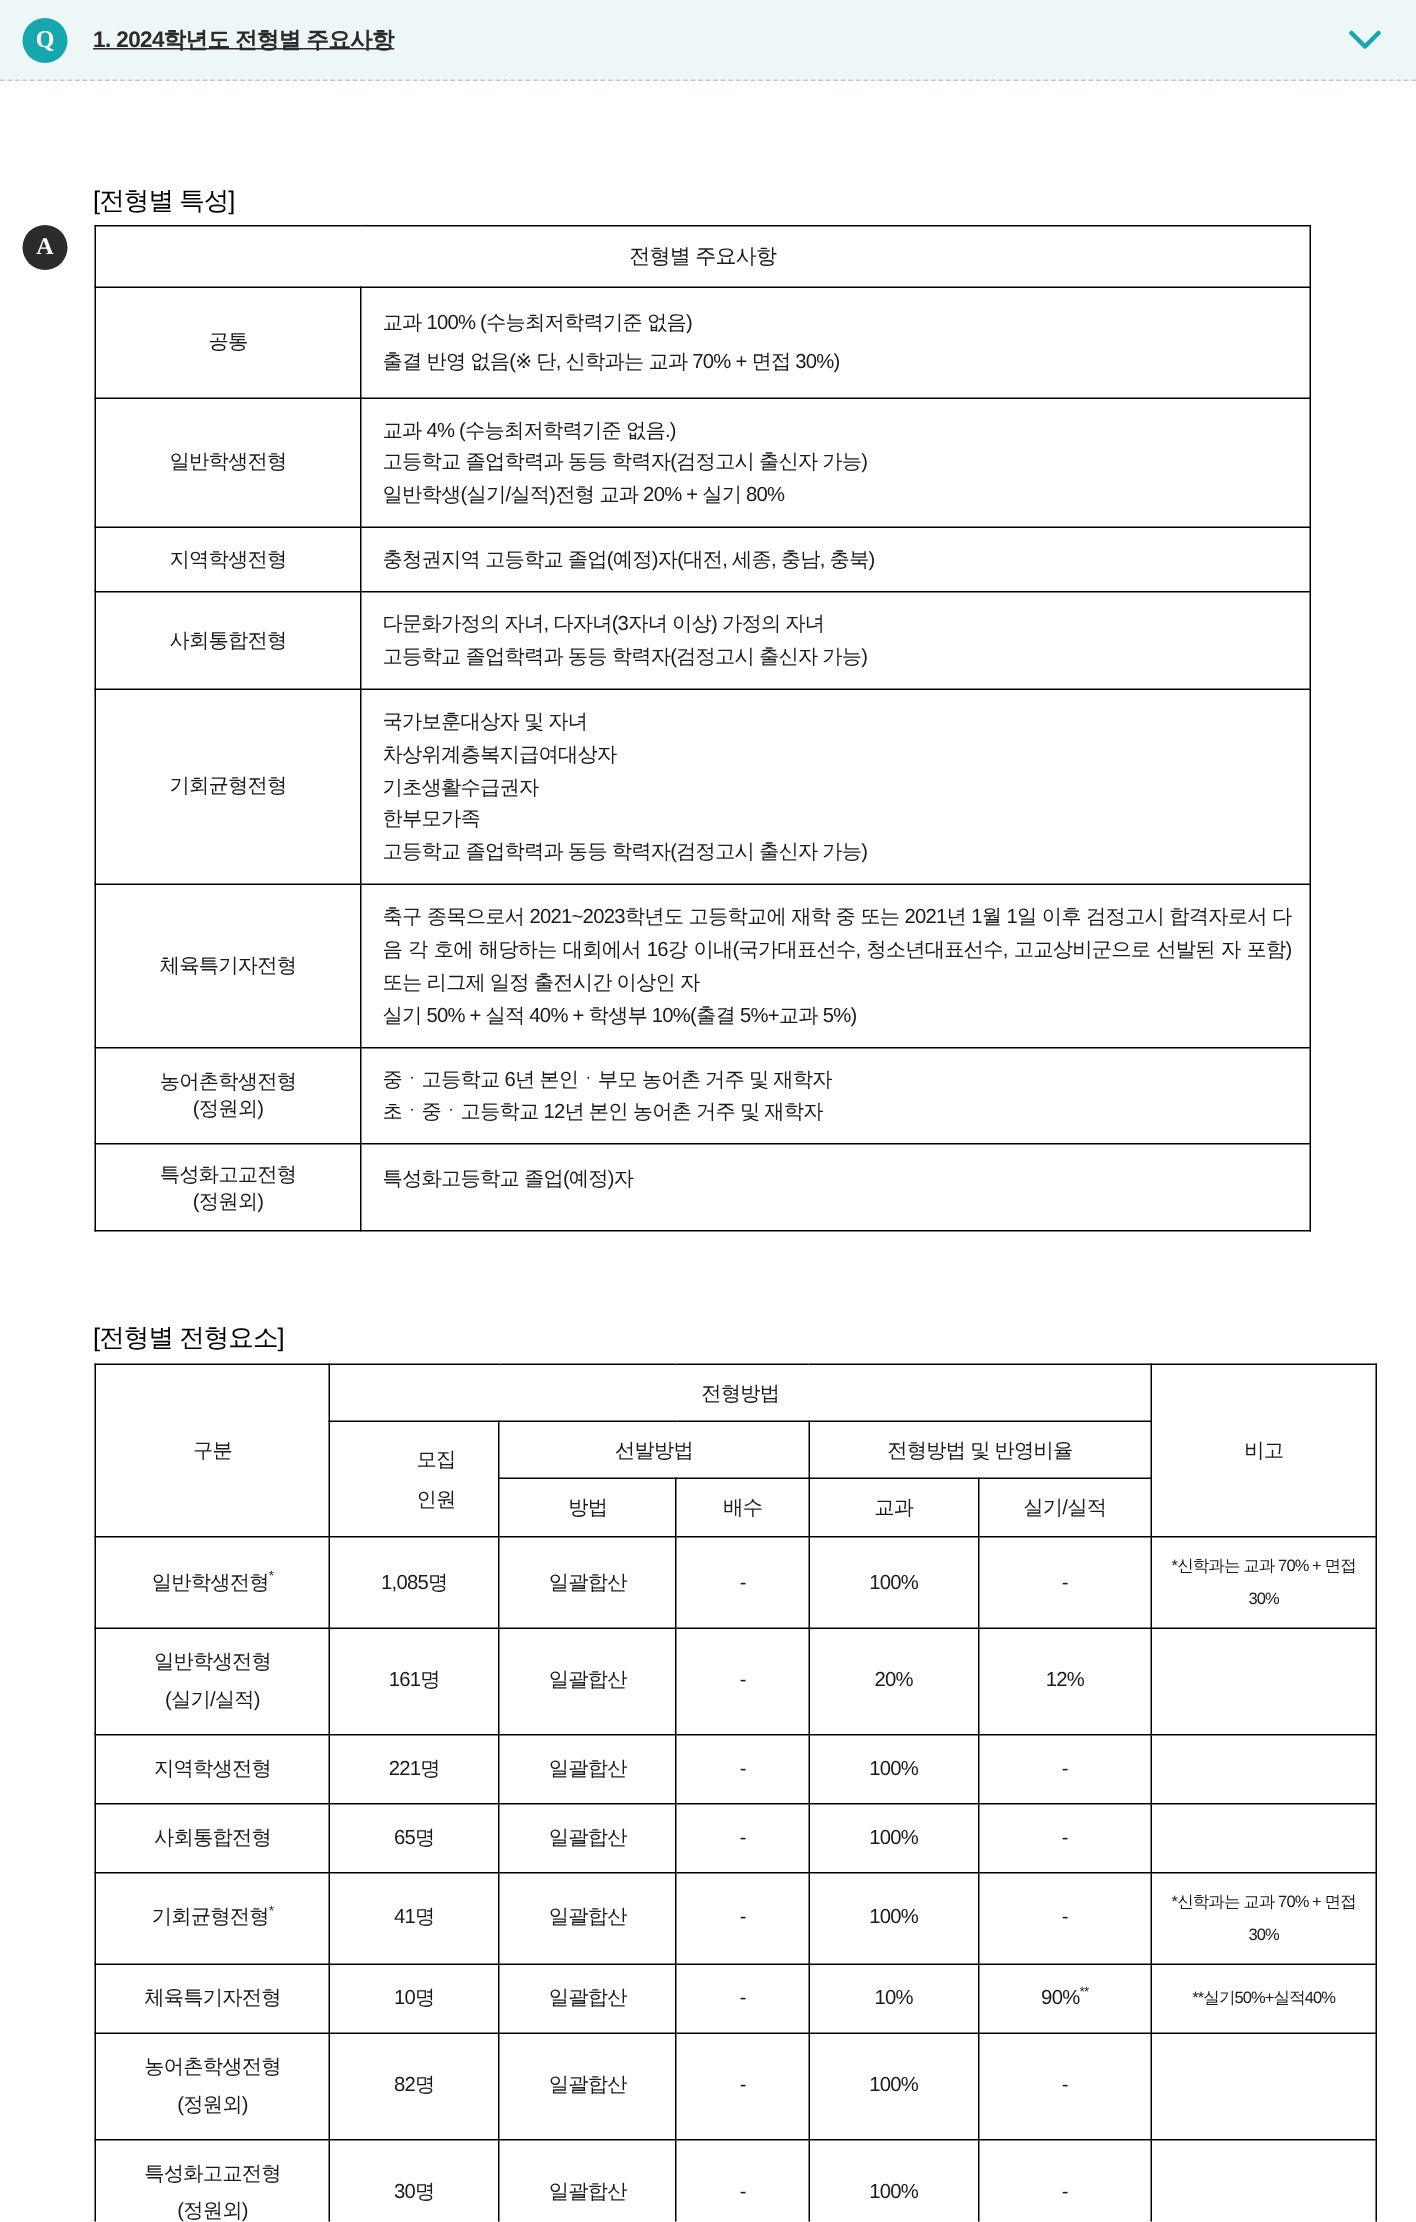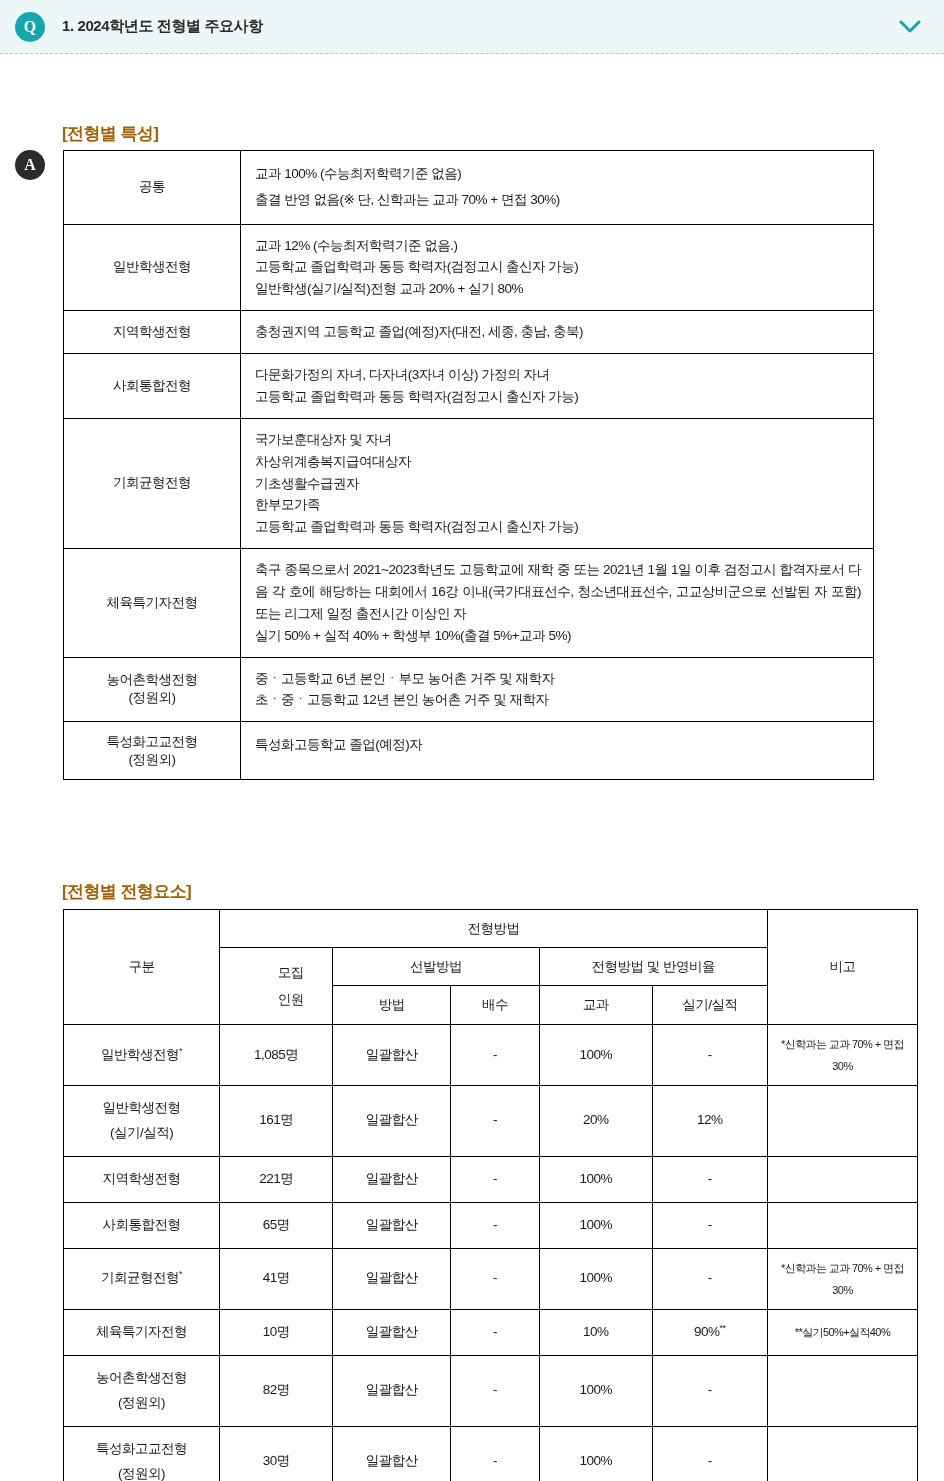--- a/index.html
+++ b/index.html
@@ -46,42 +46,43 @@
     background: #2b2b2b;
     position: absolute;
     left: 15px;
     top: 96px;
   }
   .faq-title {
     margin-left: 17px;
     font-size: 15px;
     font-weight: bold;
     color: #2b2b2b;
+    text-decoration: underline;
     letter-spacing: -0.4px;
     cursor: pointer;
   }
   .chevron {
     position: absolute;
     right: 22px;
     top: 50%;
     transform: translateY(-50%);
     width: 24px;
     height: 24px;
     display: flex;
     align-items: center;
     justify-content: center;
   }
 
   
   .content { position: relative; }
 
   .section-title {
     font-size: 17px;
-    font-weight: bold;
-    color: #a16207;
+    font-weight: normal;
+    color: #000000;
     letter-spacing: -0.6px;
   }
   #sec1-title { position: absolute; left: 62px; top: 68px; }
   #sec2-title { position: absolute; left: 62px; top: 826px; }
 
   table {
     border-collapse: collapse;
     position: absolute;
     background: #fff;
   }
@@ -171,33 +172,36 @@
 </div>
 
 <div class="content">
 
   <div class="badge badge-a">A</div>
 
   <div class="section-title" id="sec1-title">[전형별 특성]</div>
 
   <table id="table-features">
     <tbody>
+      <tr>
+        <td class="t1-head" colspan="2">전형별 주요사항</td>
+      </tr>
 
       <tr>
         <td class="t1-cat">공통</td>
         <td class="t1-desc">
           <div>교과 100% (수능최저학력기준 없음)</div>
           <div>출결 반영 없음(※ 단, 신학과는 교과 70% + 면접 30%)</div>
         </td>
       </tr>
 
       <tr>
         <td class="t1-cat">일반학생전형</td>
         <td class="t1-desc tight">
-          <div>교과 12% (수능최저학력기준 없음.)</div>
+          <div>교과 4% (수능최저학력기준 없음.)</div>
           <div>고등학교 졸업학력과 동등 학력자(검정고시 출신자 가능)</div>
           <div>일반학생(실기/실적)전형 교과 20% + 실기 80%</div>
         </td>
       </tr>
 
       <tr>
         <td class="t1-cat">지역학생전형</td>
         <td class="t1-desc tight">
           <div>충청권지역 고등학교 졸업(예정)자(대전, 세종, 충남, 충북)</div>
         </td>

